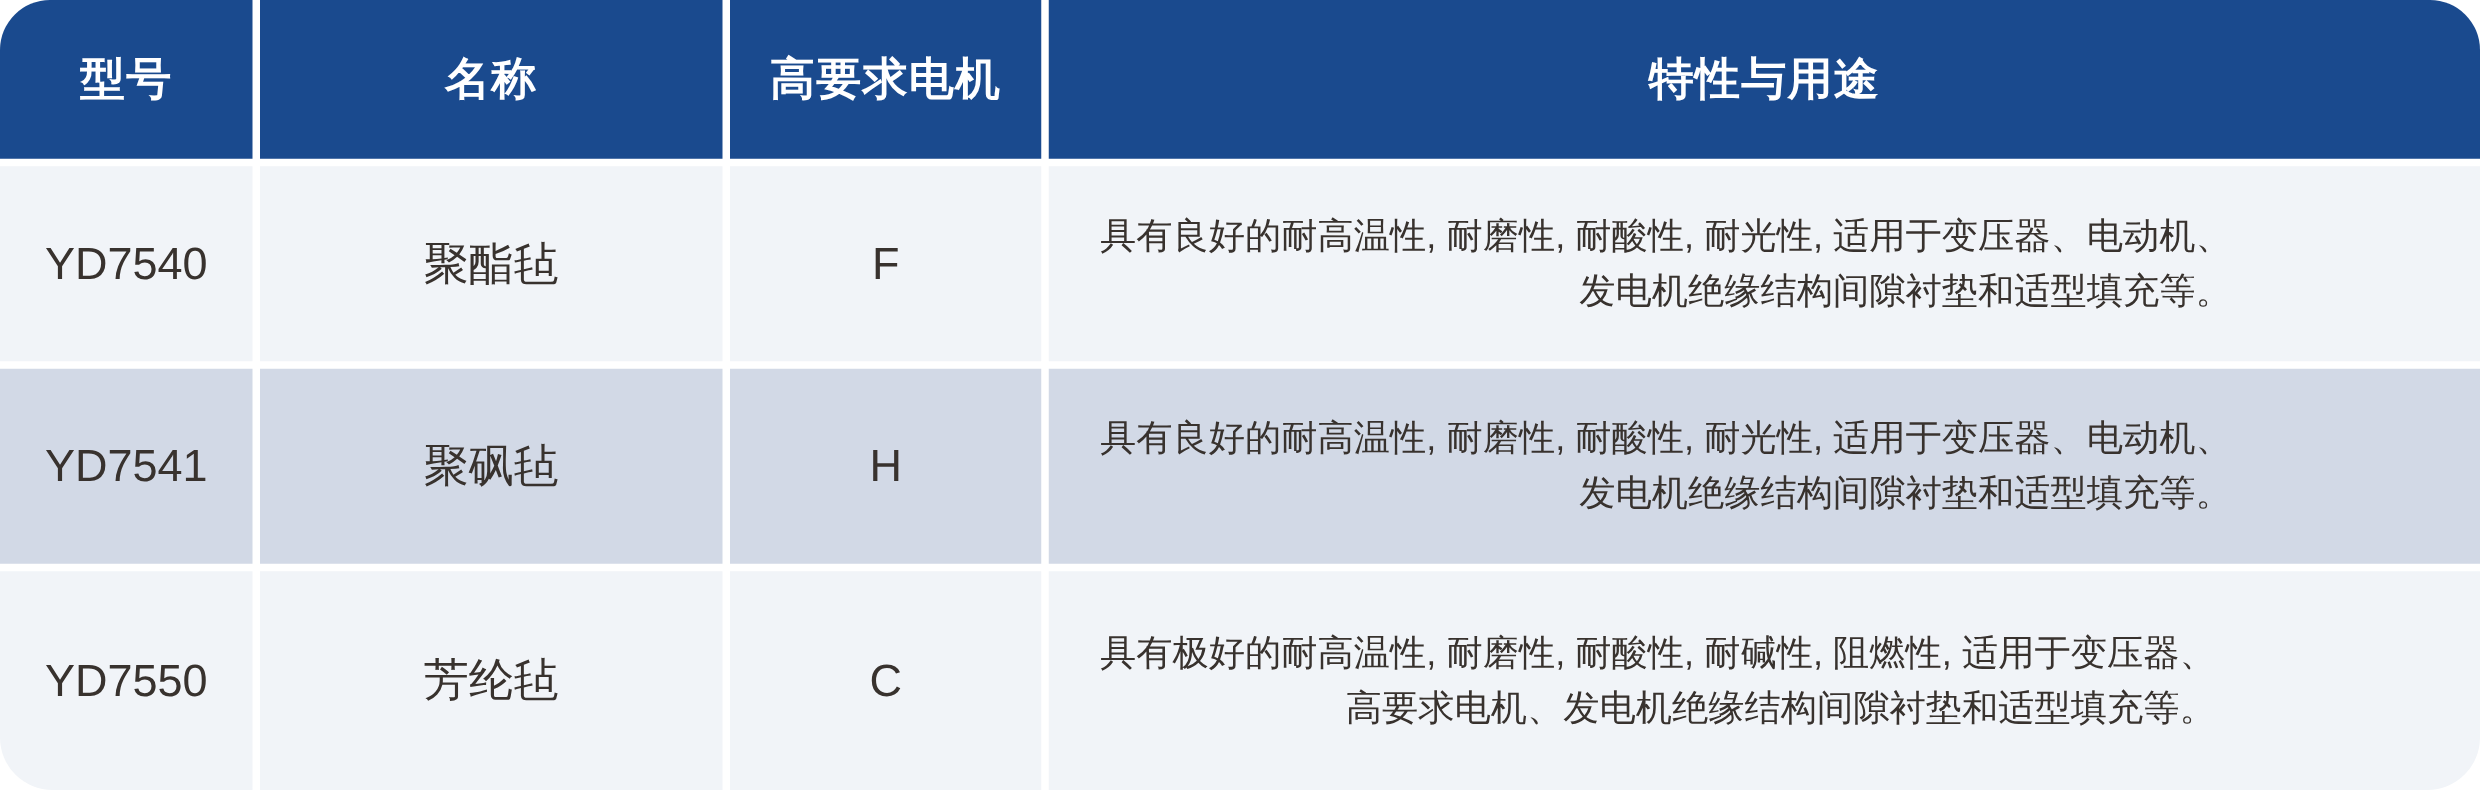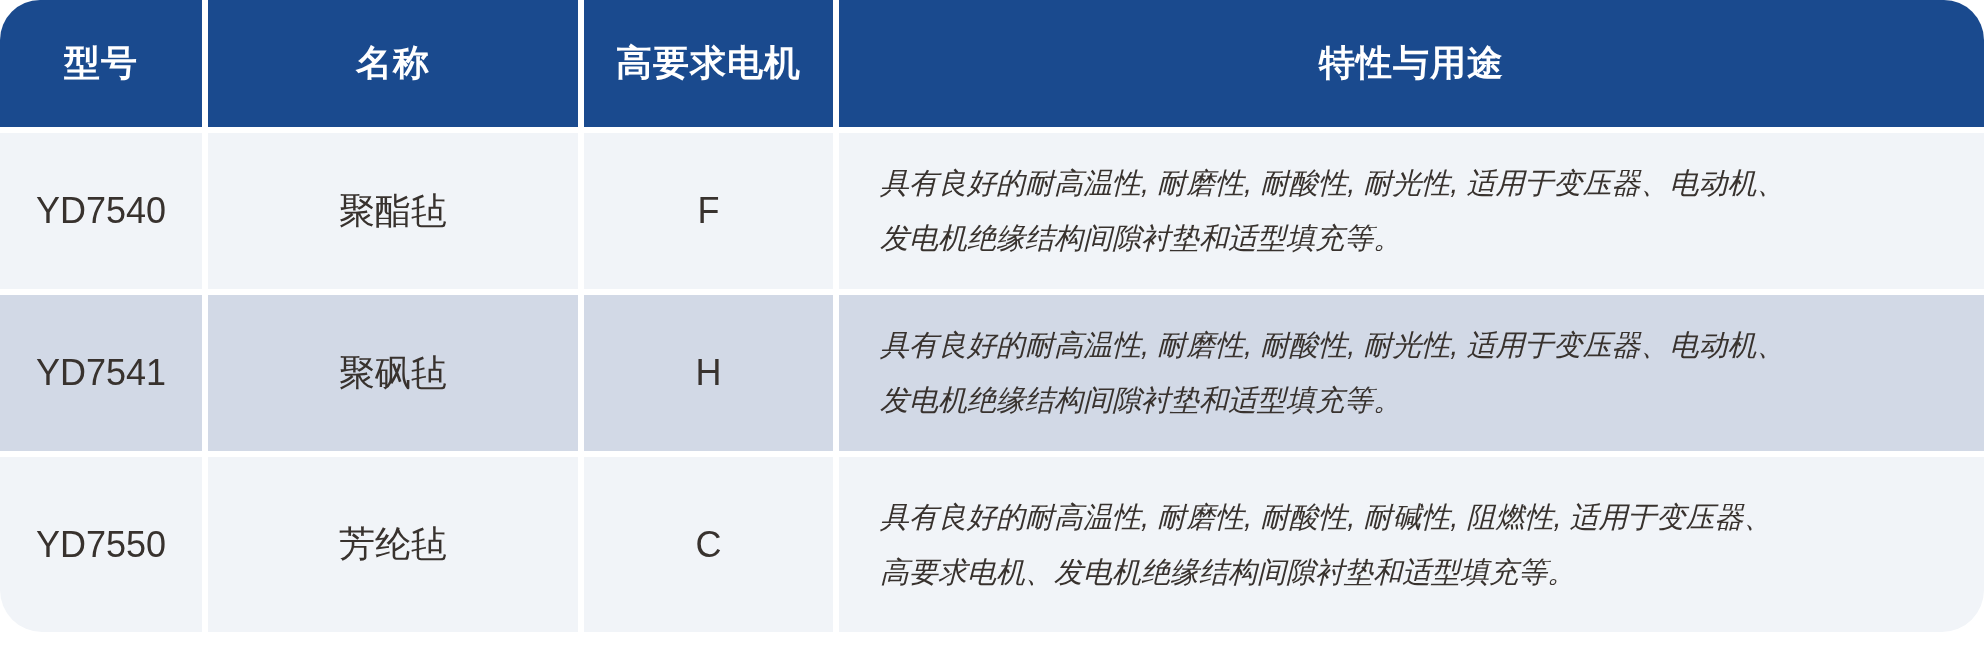--- a/index.html
+++ b/index.html
@@ -41,26 +41,25 @@
   }
   .light{background:var(--row-light);}
   .medium{background:var(--row-medium);}
   .body-cell{
     color:var(--body-text);
     font-size:36px;
     font-weight:400;
   }
   .desc{
     justify-content:flex-start;
-    text-align:left;
+    text-align:right;
     padding:0 30px 0 41px;
     font-size:29px;
-    line-height:55px;
+    line-height:44px;
     white-space:pre-line;
-    font-style:italic;
   }
   .tl{border-top-left-radius:40px;}
   .tr{border-top-right-radius:40px;}
   .bl{border-bottom-left-radius:42px;}
   .br{border-bottom-right-radius:42px;}
 </style>
 </head>
 <body>
 
 <div class="table">
@@ -85,17 +84,17 @@
     <div class="cell body-cell medium">聚砜毡</div>
     <div class="cell body-cell medium">H</div>
     <div class="cell body-cell medium desc">具有良好的耐高温性, 耐磨性, 耐酸性, 耐光性, 适用于变压器、电动机、
 发电机绝缘结构间隙衬垫和适型填充等。</div>
   </div>
 
   <div class="row">
     <div class="cell body-cell light bl">YD7550</div>
     <div class="cell body-cell light">芳纶毡</div>
     <div class="cell body-cell light">C</div>
-    <div class="cell body-cell light desc br">具有良好的耐高温性, 耐磨性, 耐酸性, 耐碱性, 阻燃性, 适用于变压器、
+    <div class="cell body-cell light desc br">具有极好的耐高温性, 耐磨性, 耐酸性, 耐碱性, 阻燃性, 适用于变压器、
 高要求电机、发电机绝缘结构间隙衬垫和适型填充等。</div>
   </div>
 
 </div>
 
 </body></html>

